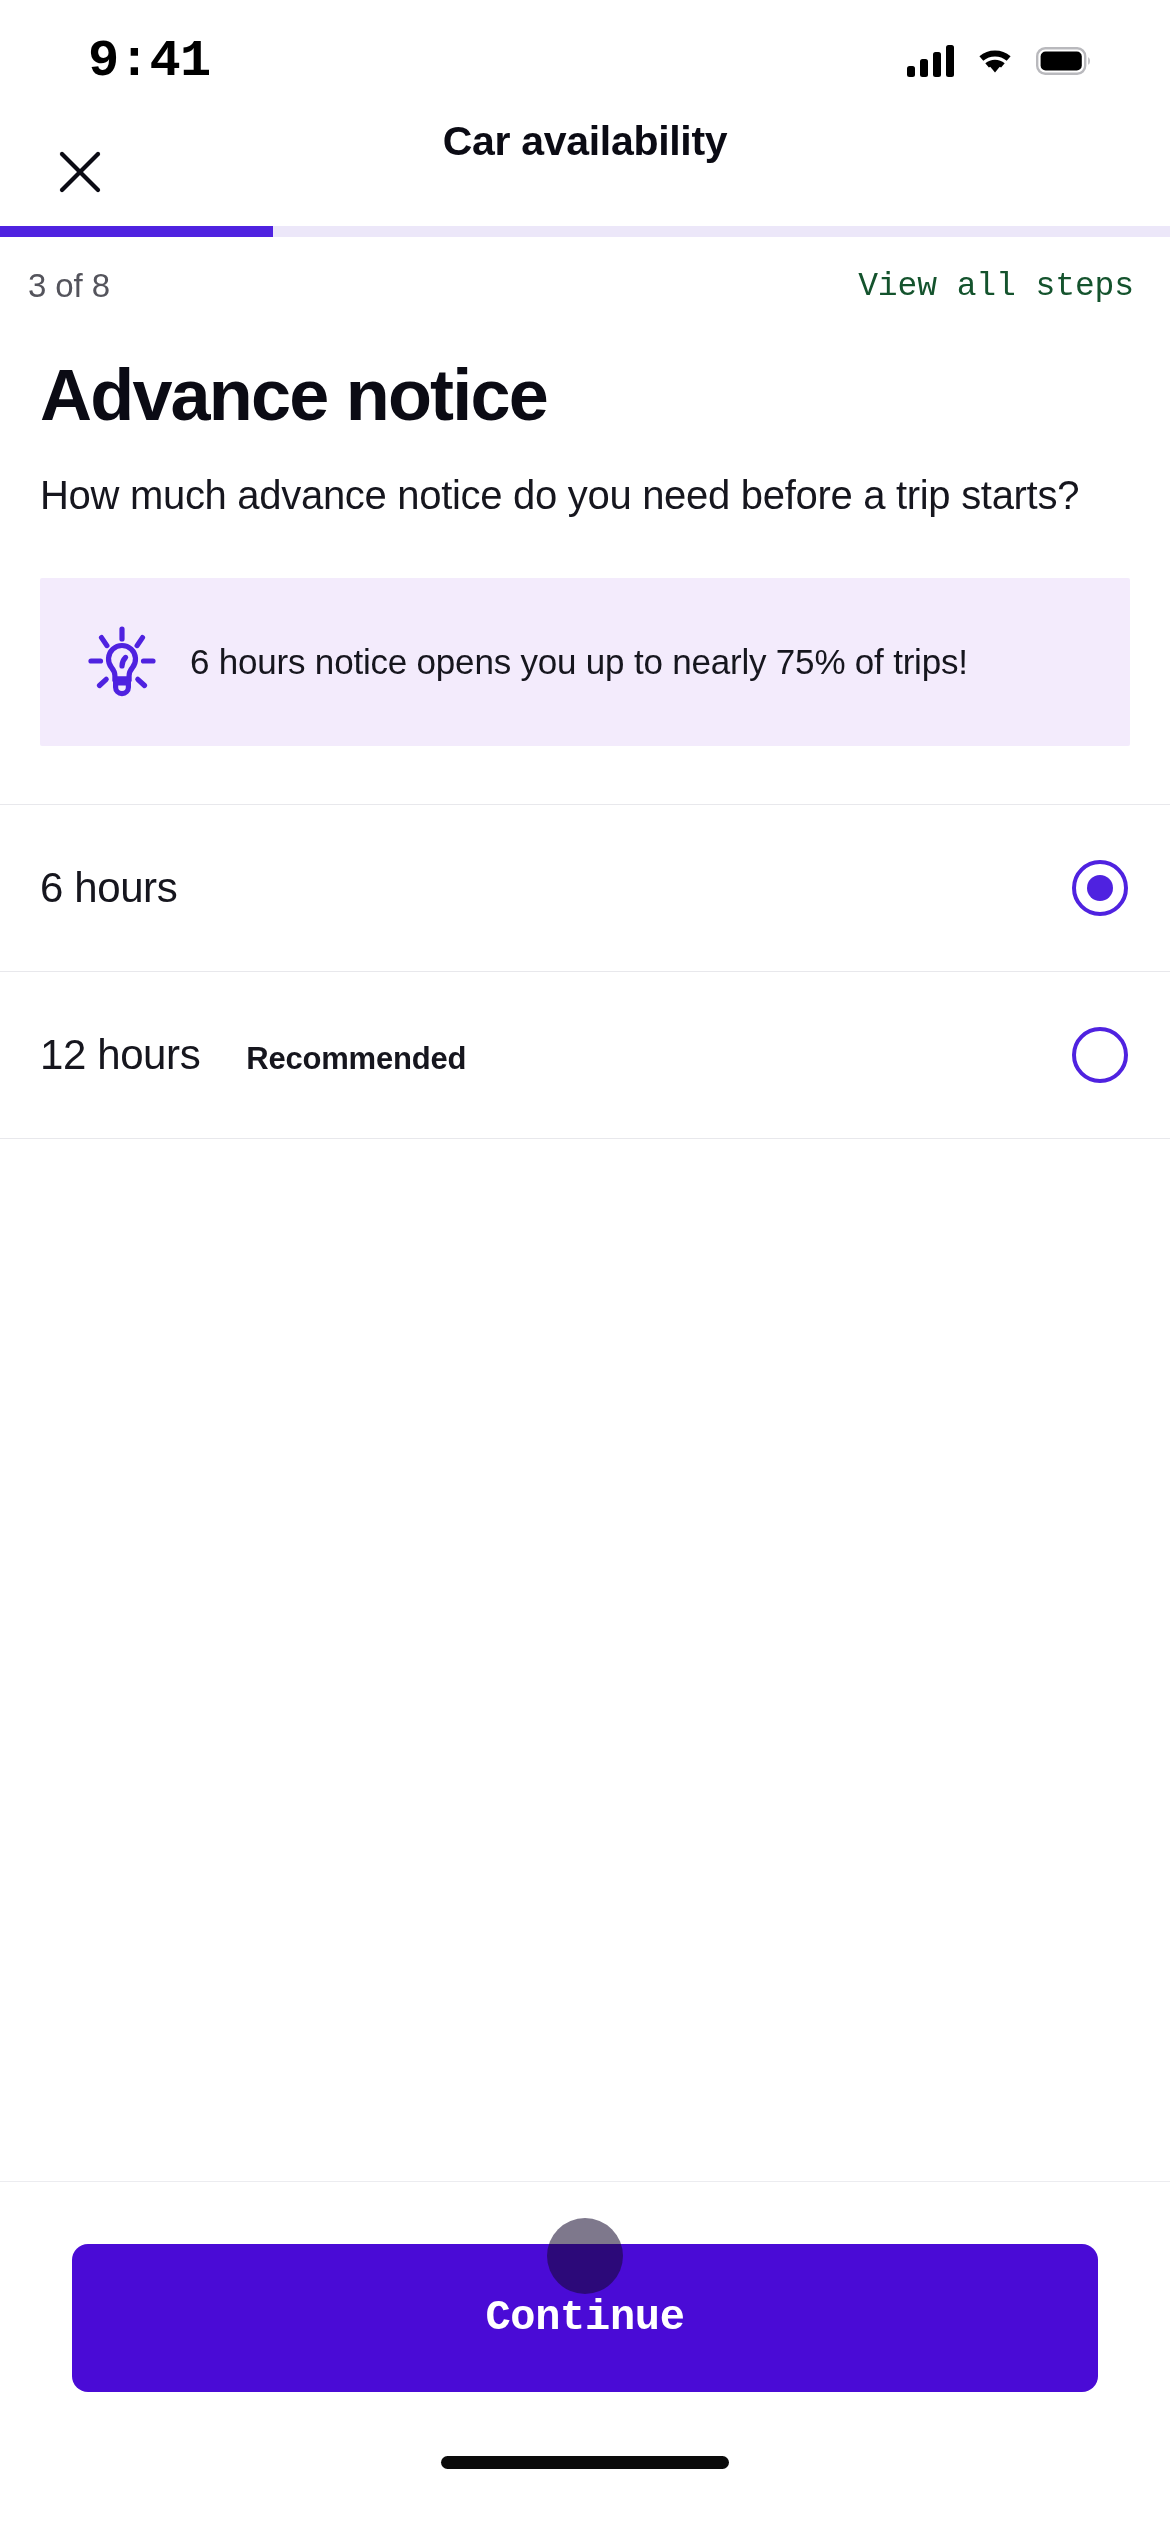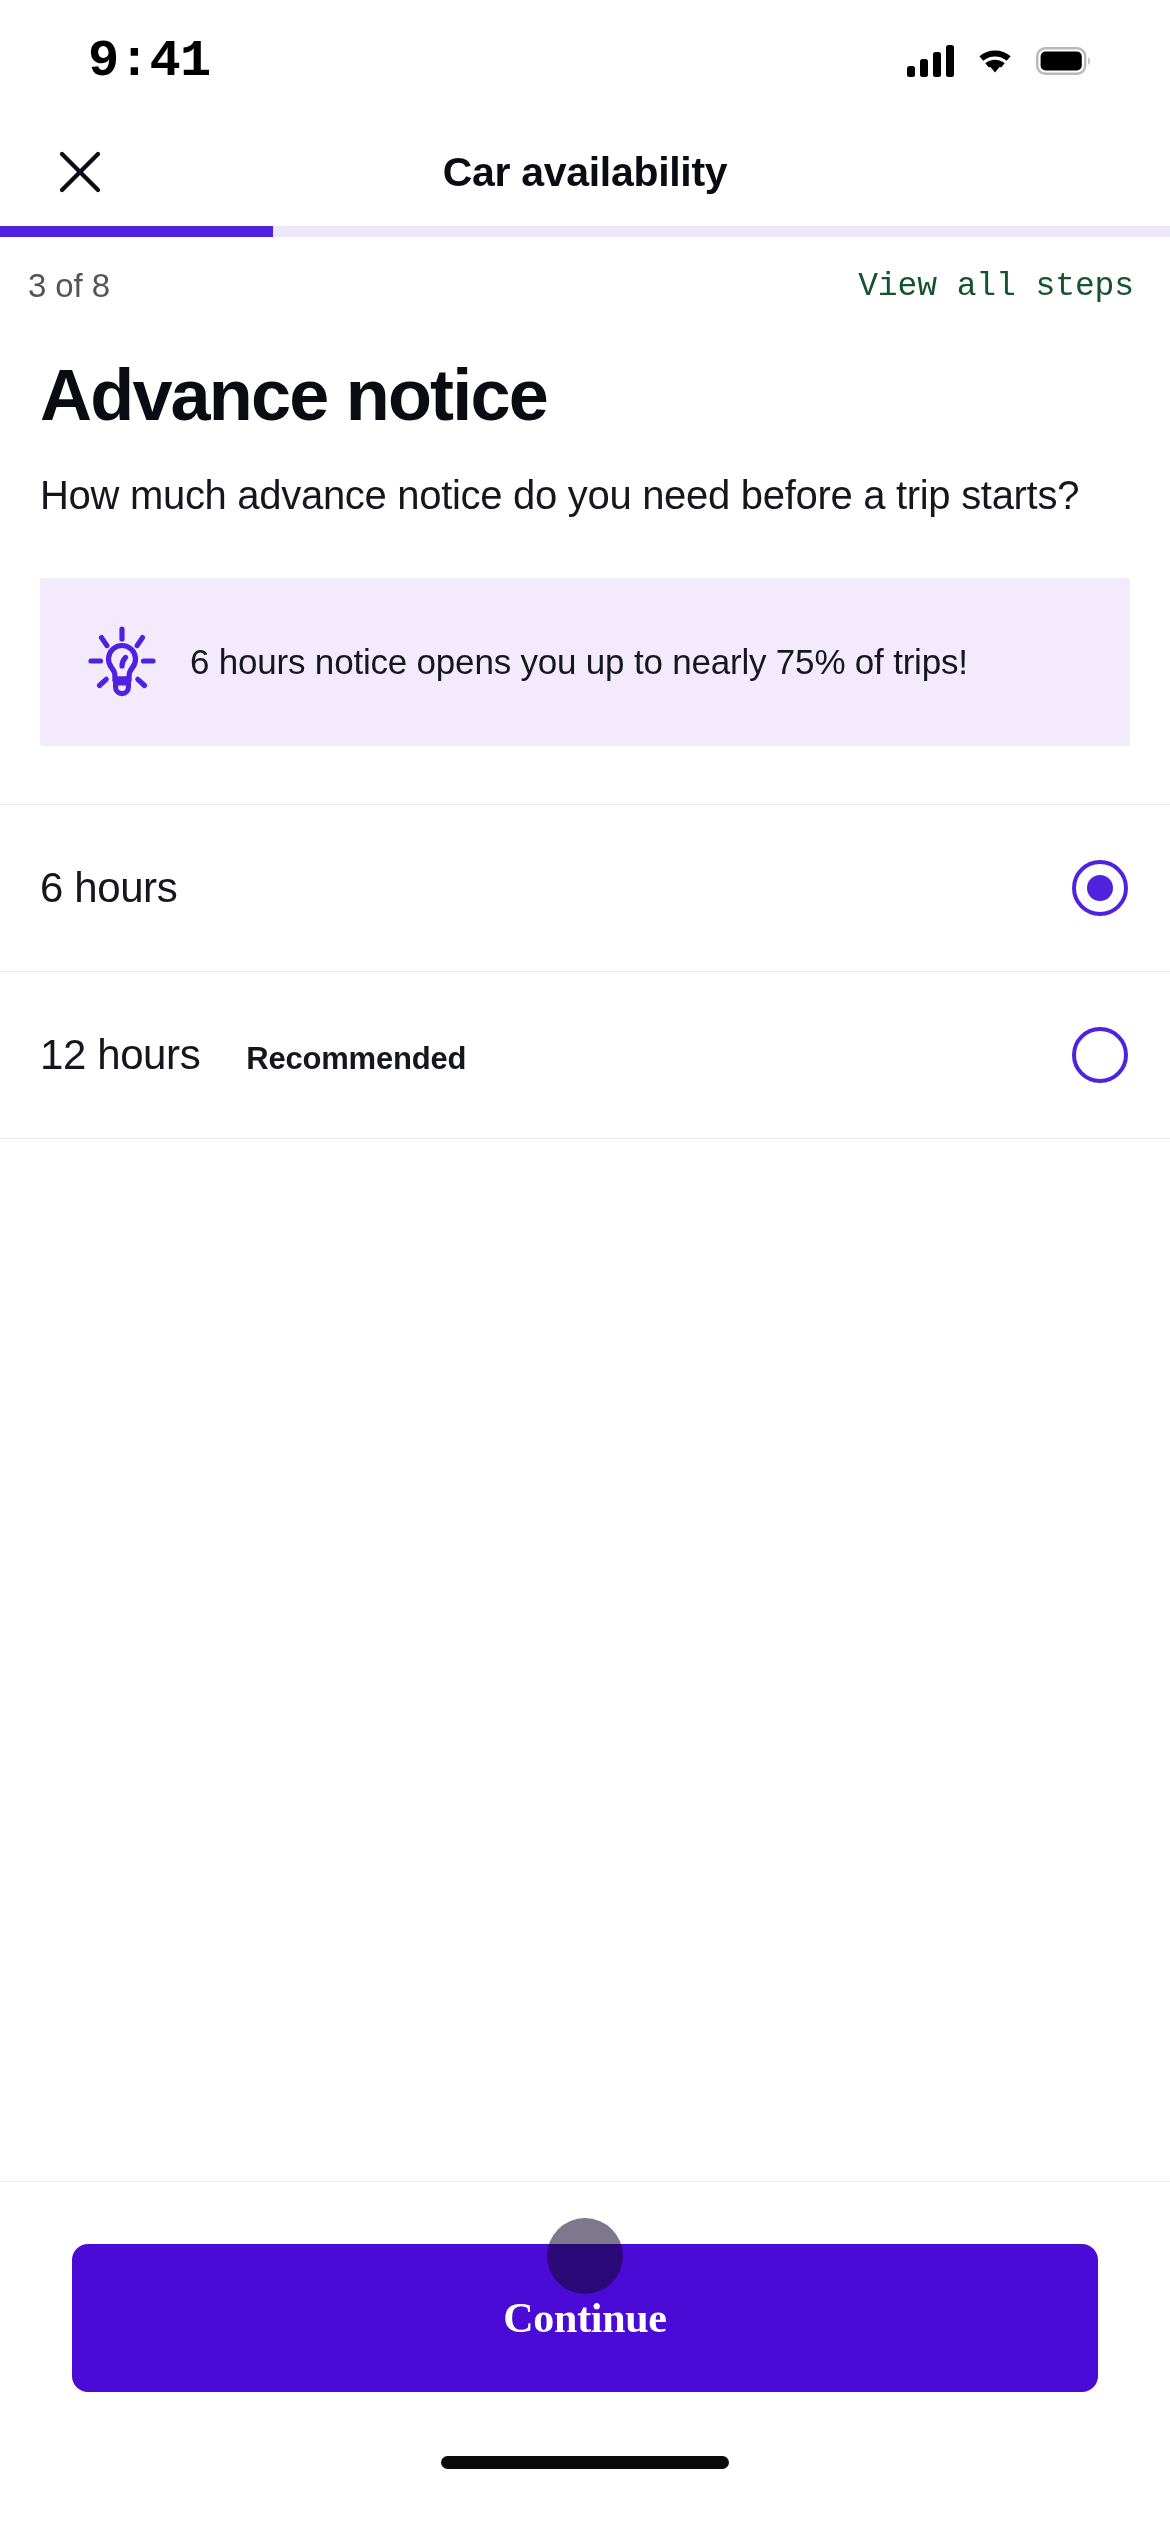--- a/index.html
+++ b/index.html
@@ -58,21 +58,20 @@
 
   .wifi-icon { width:42px; height:32px; display:block; }
   .battery-icon { width:56px; height:28px; display:block; }
 
   
   .navbar {
     height:108px;
     flex:0 0 108px;
     position:relative;
     display:flex;
-    align-items:center;
   }
   .close-btn {
     position:absolute;
     left:48px;
     top:50%;
     transform:translateY(-50%);
     width:64px; height:64px;
     display:flex; align-items:center; justify-content:center;
     cursor:pointer;
     background:none; border:none;
@@ -213,21 +212,21 @@
   .cta {
     width:100%;
     height:148px;
     background:#4a0bd6;
     color:#ffffff;
     border:none;
     border-radius:16px;
     font-size:42px;
     font-weight:700;
     letter-spacing:-0.3px;
-    font-family:Liberation Serif, serif;
+    font-family:Liberation Mono, monospace;
     cursor:pointer;
     position:relative;
   }
   .tap-indicator {
     position:absolute;
     width:76px; height:76px;
     border-radius:50%;
     background:rgba(20,10,45,0.55);
     left:50%;
     top:36px;

